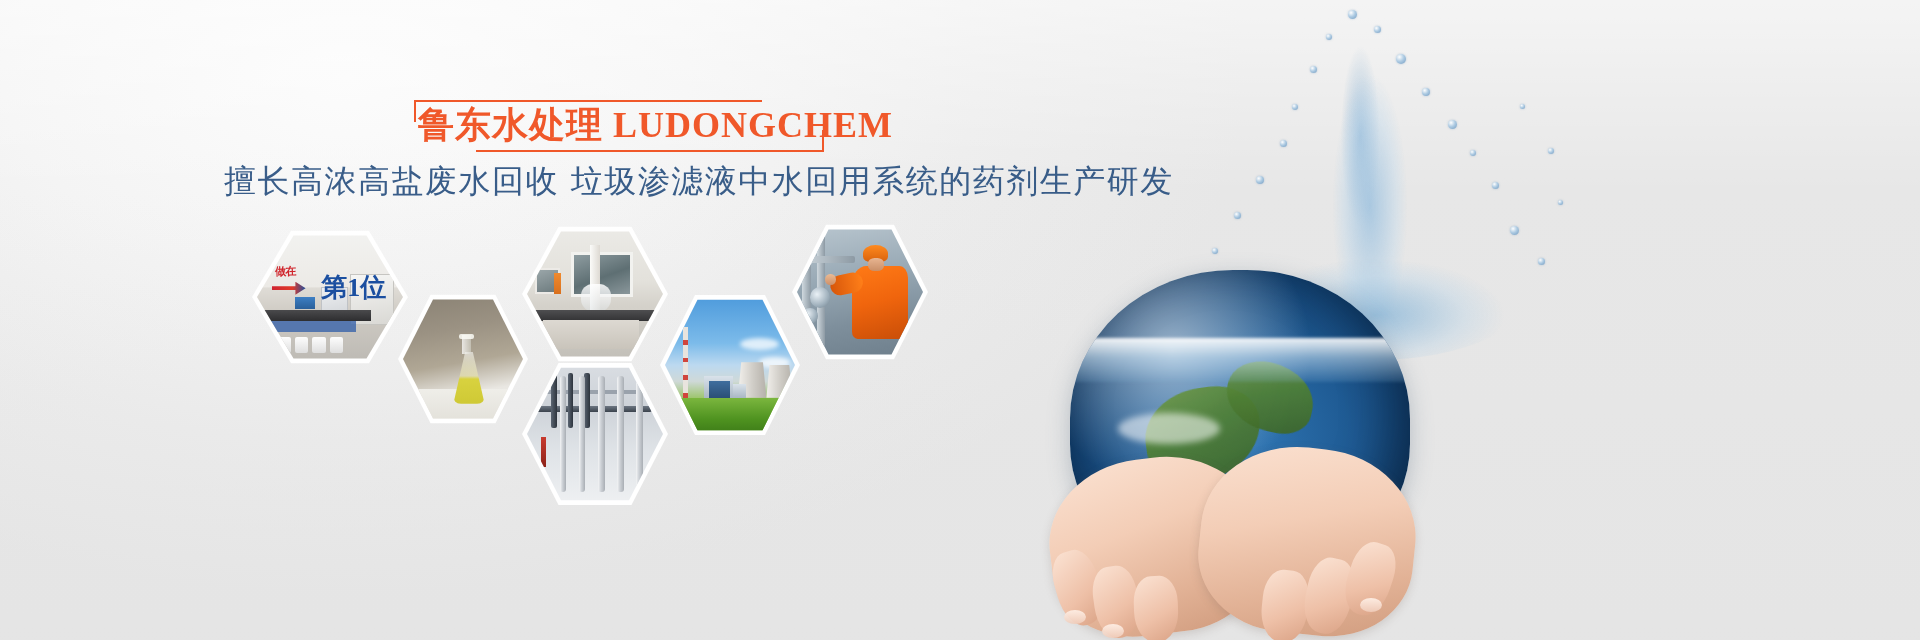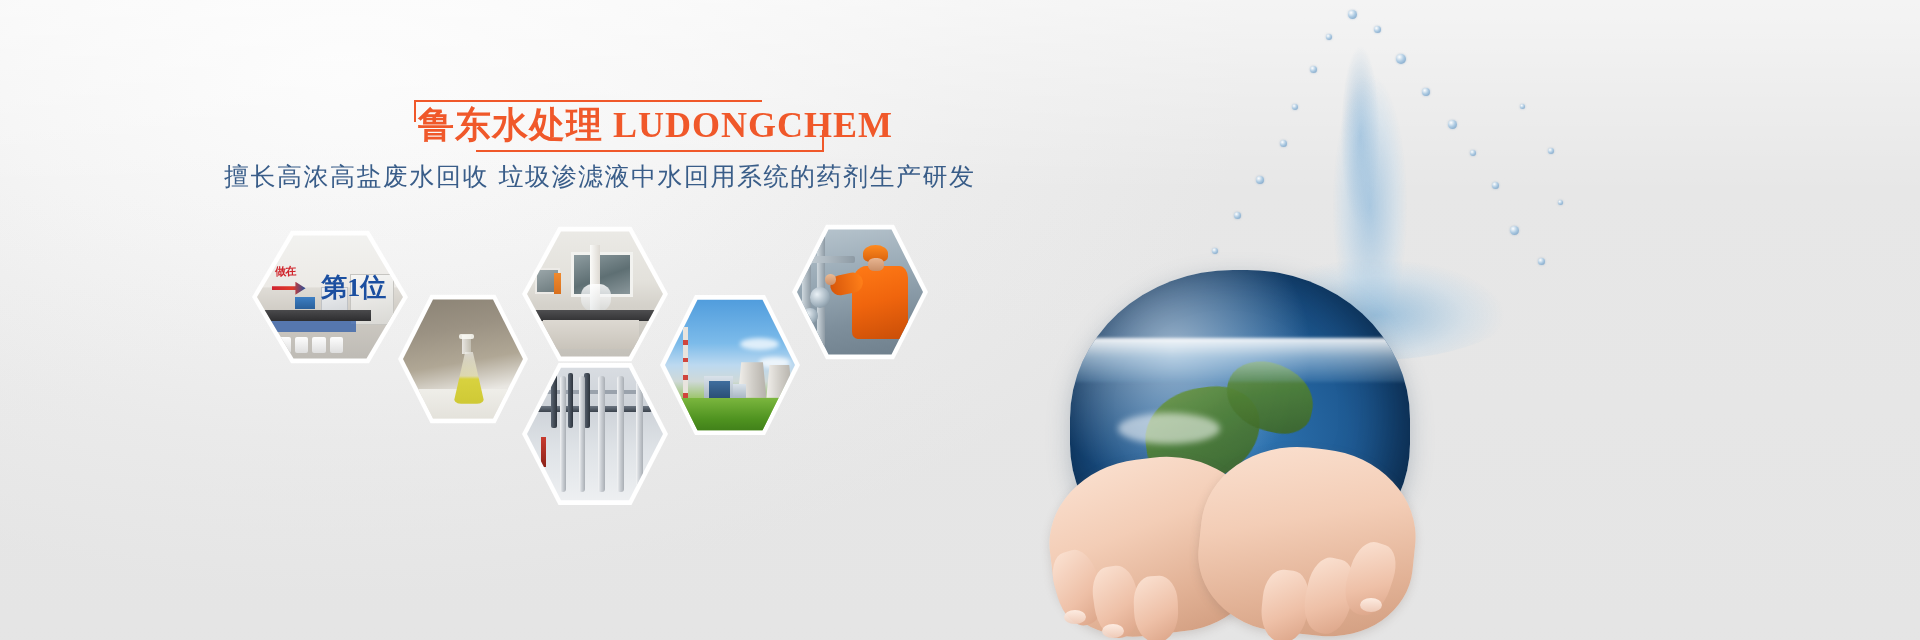--- a/index.html
+++ b/index.html
@@ -60,21 +60,21 @@
   .br-right {
     position:absolute; right:10px; bottom:-2px;
     width:2px; height:22px; background:#f0582a;
   }
 
   
   .subtitle {
     position:absolute;
     left:224px; top:160px;
     font-family:"DejaVu Sans", sans-serif;
-    font-size:25px;
+    font-size:32px;
     font-weight:400;
     letter-spacing:1.5px;
     color:#2a5180;
     white-space:nowrap;
     opacity:.92;
   }
 
   
   .hexes { position:absolute; left:0; top:0; width:1000px; height:640px; }
   .hex {

